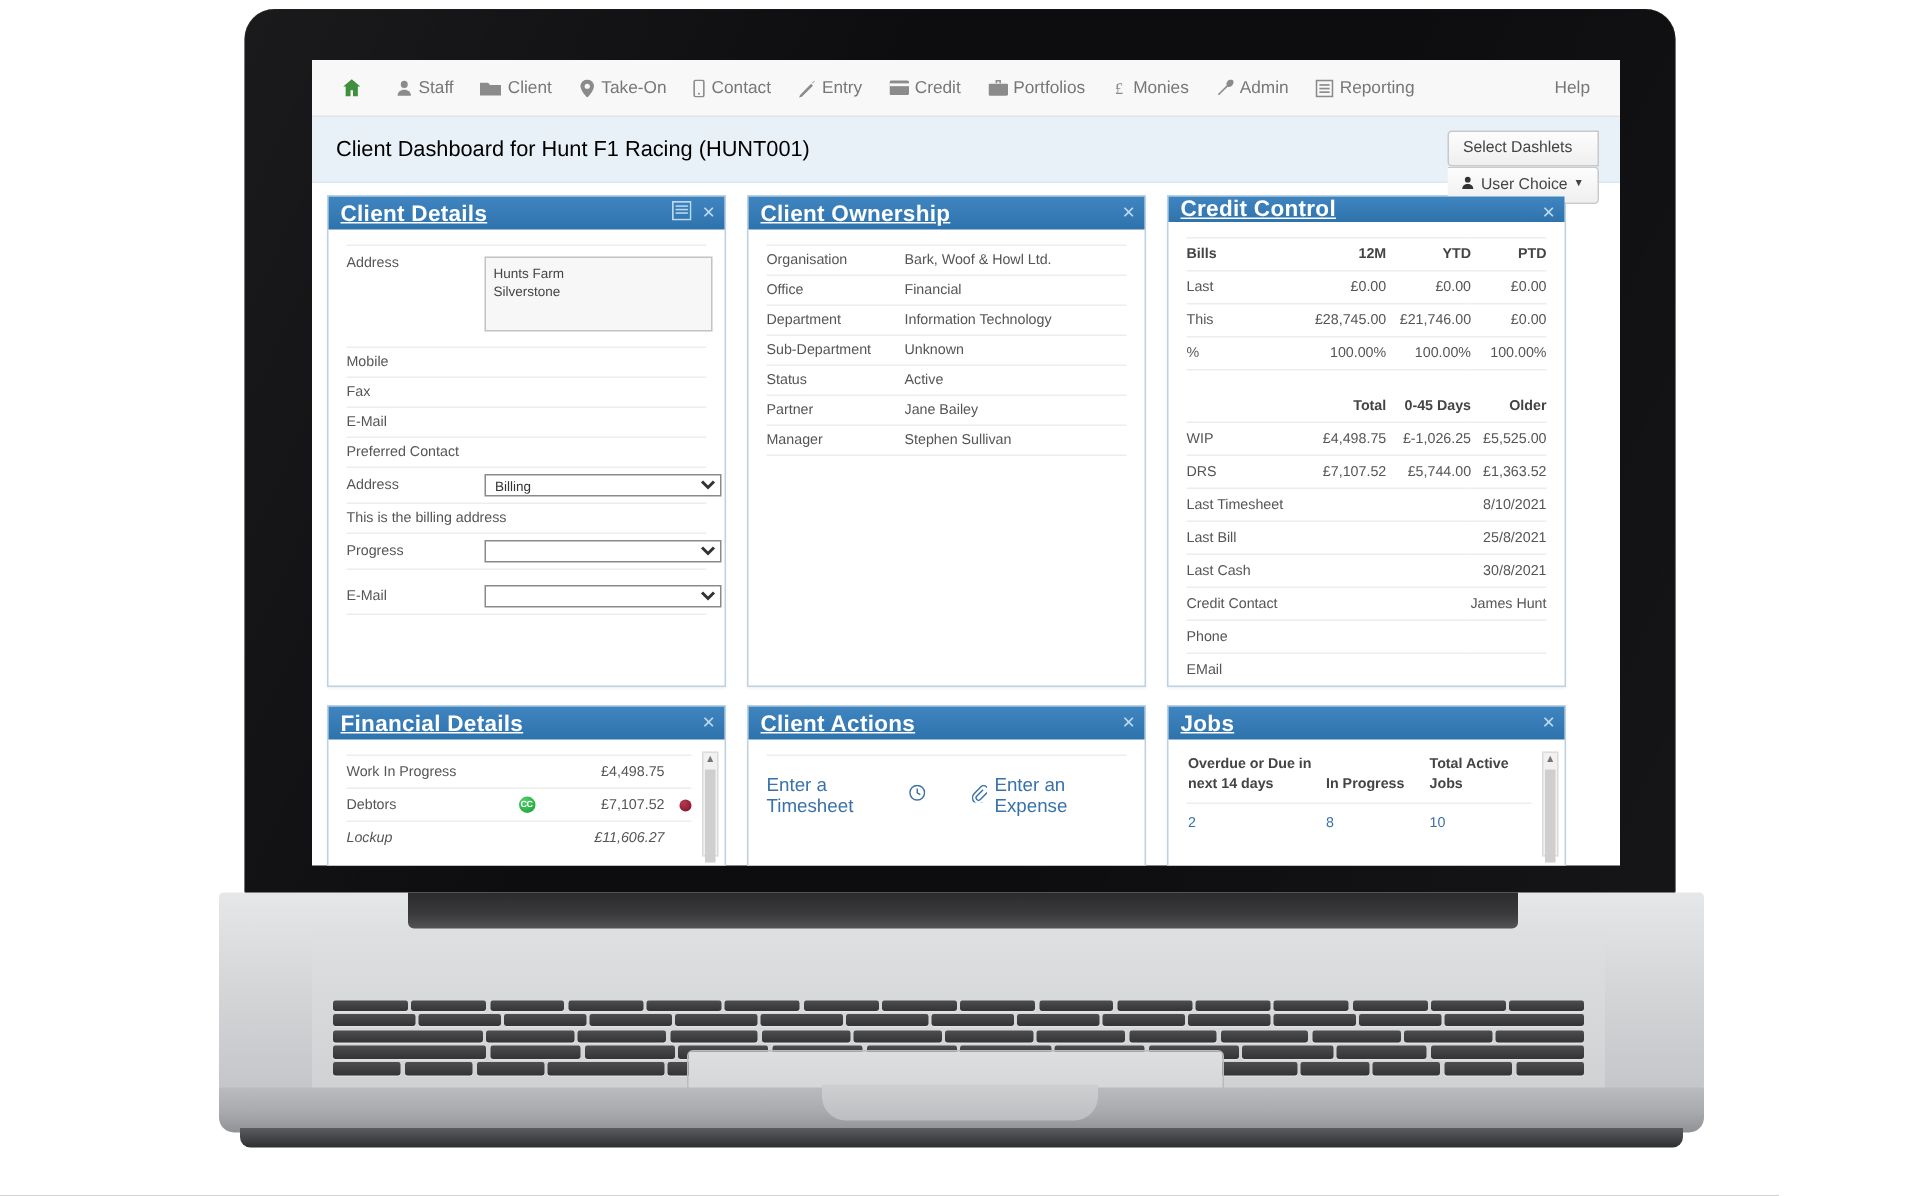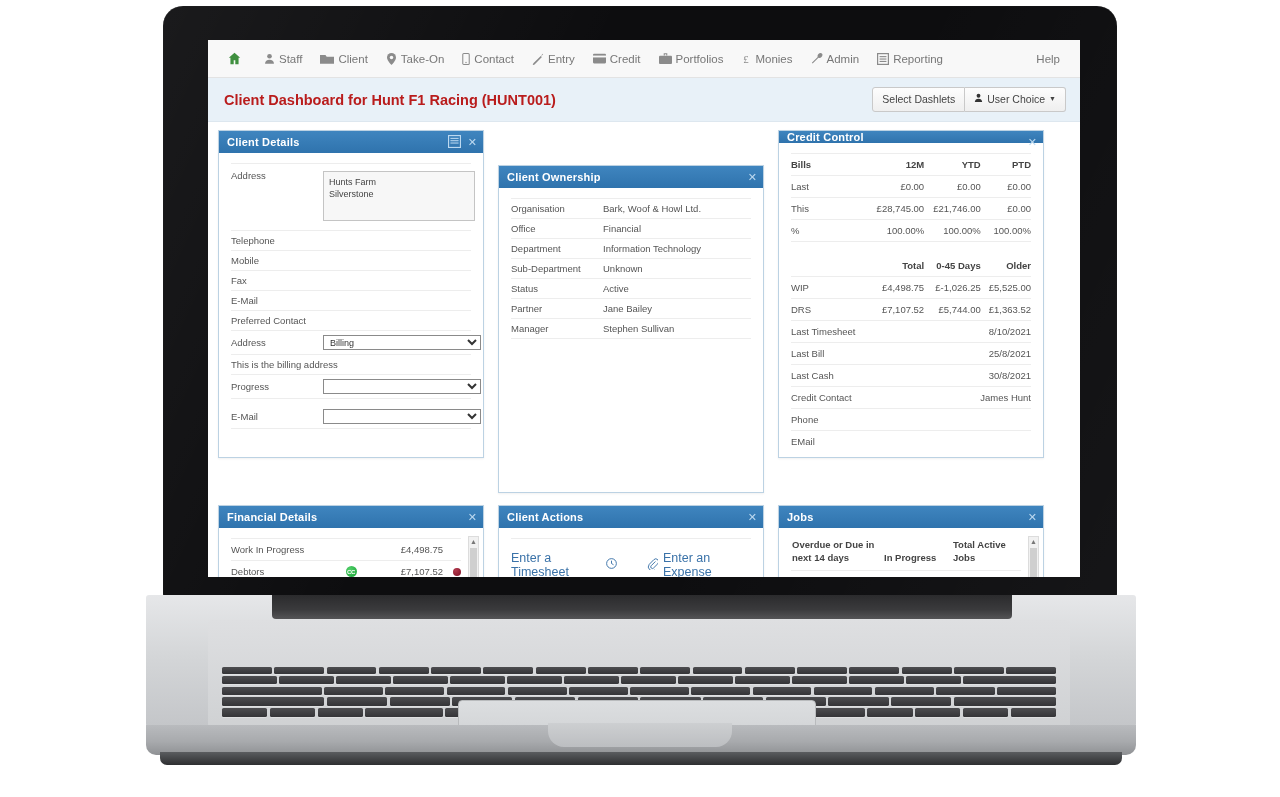--- a/index.html
+++ b/index.html
@@ -96,22 +96,22 @@
   }
   .nav-item:first-child { padding-left: 6px; padding-right: 14px; }
   .nav-item .ic { display:inline-flex; align-items:center; color:#8b8b8b; }
   .nav-help { position:absolute; right: 20px; color:#777; font-size:11.5px; cursor:pointer; }
 
   .pagehead {
     background: #e8f1f8; height: 44px;
     display:flex; align-items:center; padding: 0 16px;
     position: relative; border-bottom:1px solid #dde7ef;
   }
-  .pagehead h1 { margin:0; font-size:14.5px; font-weight:700; color:#b91c1c; }
-  .head-actions { position:absolute; right:14px; top:9px; display:flex; }
+  .pagehead h1 { margin:0; font-size:14.5px; font-weight:400; color:#000000; }
+  .head-actions { position:absolute; right:14px; top:9px; display:flex;flex-direction:column; }
   .btn {
     background: linear-gradient(180deg,#fdfdfd 0%, #efefef 100%);
     border:1px solid #c9c9c9; color:#444; font-size:10.5px;
     padding: 5px 9px; cursor:pointer; line-height:1.1;
     display:flex; align-items:center; gap:4px; white-space:nowrap;
   }
   .btn:first-child { border-radius: 3px 0 0 3px; }
   .btn:last-child  { border-radius: 0 3px 3px 0; border-left:none; }
 
   .board { padding: 8px 10px 0 10px; display:flex; flex-wrap:wrap; gap: 0 14px; }
@@ -120,21 +120,21 @@
     border:1px solid #bcd2e3;
     margin-bottom: 12px;
     box-shadow: 0 1px 2px rgba(0,0,0,.06);
     display:flex; flex-direction:column;
   }
   .panel-head {
     background: linear-gradient(180deg,#3f85bf 0%, #2f73ad 100%);
     height:22px; display:flex; align-items:center;
     padding: 0 8px; position:relative;
   }
-  .panel-title { color:#fff; font-size:11px; font-weight:bold; letter-spacing:.2px; }
+  .panel-title { color:#fff; font-size:15px; font-weight:bold; letter-spacing:.2px;text-decoration:underline; }
   .panel-tools { position:absolute; right:6px; top:0; height:22px; display:flex; align-items:center; gap:7px; }
   .panel-tools .tool { color:#bcd9f0; font-size:11px; line-height:1; cursor:pointer; }
   .panel-body { padding: 10px 12px 10px 12px; flex:1; position:relative; }
 
   .row {
     display:flex; align-items:center;
     border-bottom:1px solid #ededed;
     min-height: 19px; font-size:9.5px; color:#444;
   }
   .row:first-child { border-top:1px solid #ededed; }
@@ -353,24 +353,20 @@
         </div>
         <div class="panel-body">
           <div class="row tall">
             <div class="lbl addr-label">Address</div>
             <div class="val">
               <textarea class="addr" style="">Hunts Farm
 Silverstone</textarea>
             </div>
           </div>
           <div class="row">
-            <div class="lbl">Telephone</div>
-            <div class="val"></div>
-          </div>
-          <div class="row">
             <div class="lbl">Mobile</div>
             <div class="val"></div>
           </div>
           <div class="row">
             <div class="lbl">Fax</div>
             <div class="val"></div>
           </div>
           <div class="row">
             <div class="lbl">E-Mail</div>
             <div class="val"></div>
@@ -403,21 +399,21 @@
             <div class="lbl">E-Mail</div>
             <div class="val">
               <select class="sel">
                 <option></option>
               </select>
             </div>
           </div>
         </div>
       </div>
 
-      <div class="panel" style="height:328px;margin-top:35px;">
+      <div class="panel" style="height:328px;">
         <div class="panel-head">
           <span class="panel-title">Client Ownership</span>
           <div class="panel-tools">
             <span class="tool">✕</span>
           </div>
         </div>
         <div class="panel-body">
           <div class="row">
             <div class="lbl">Organisation</div>
             <div class="val">Bark, Woof &amp; Howl Ltd.</div>

